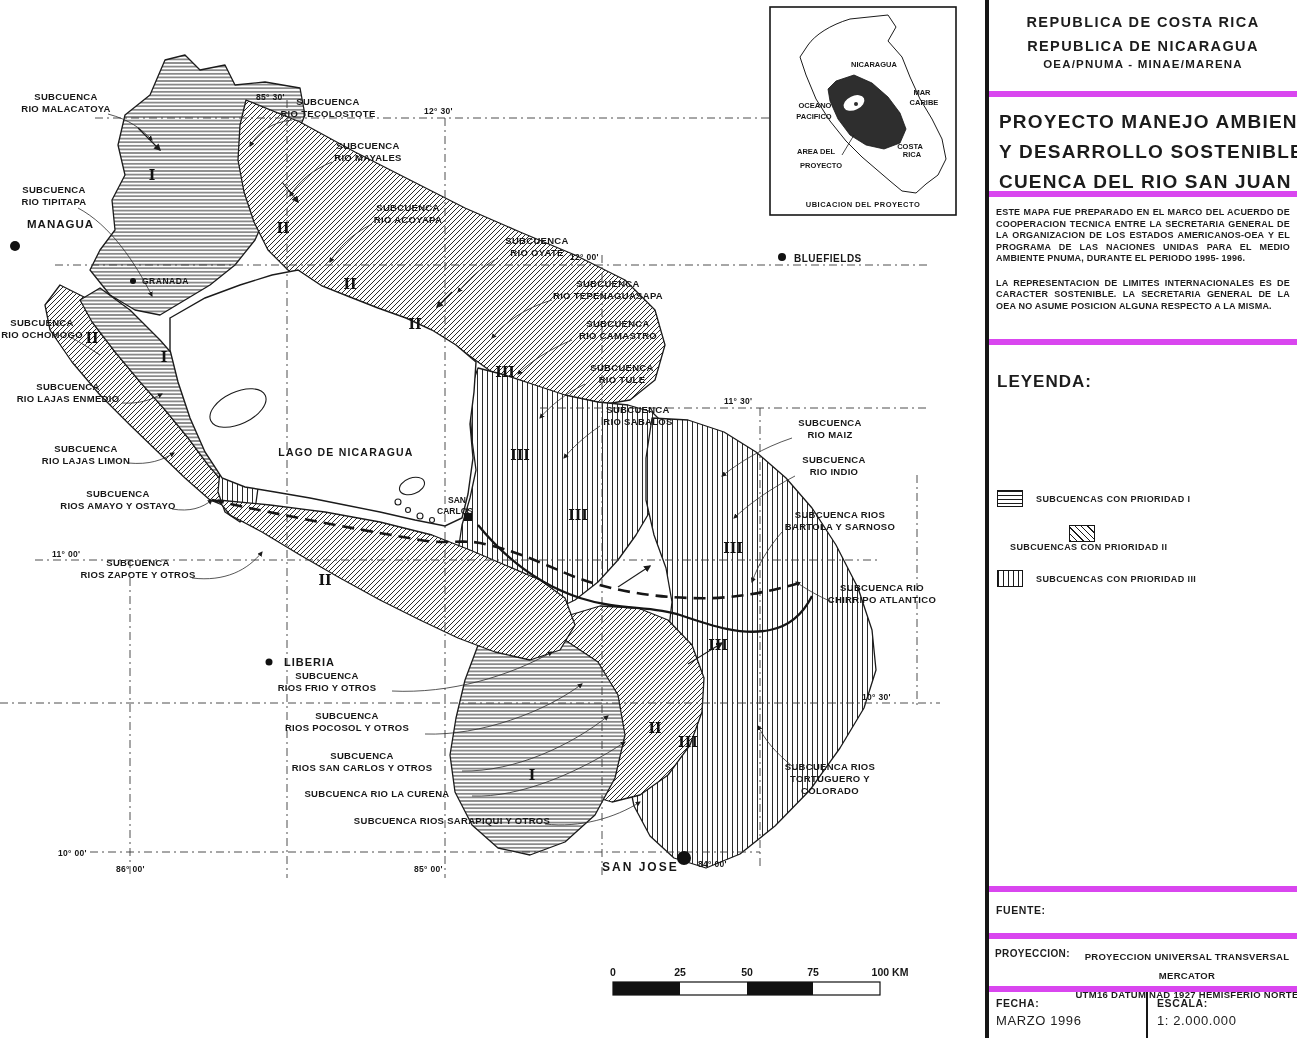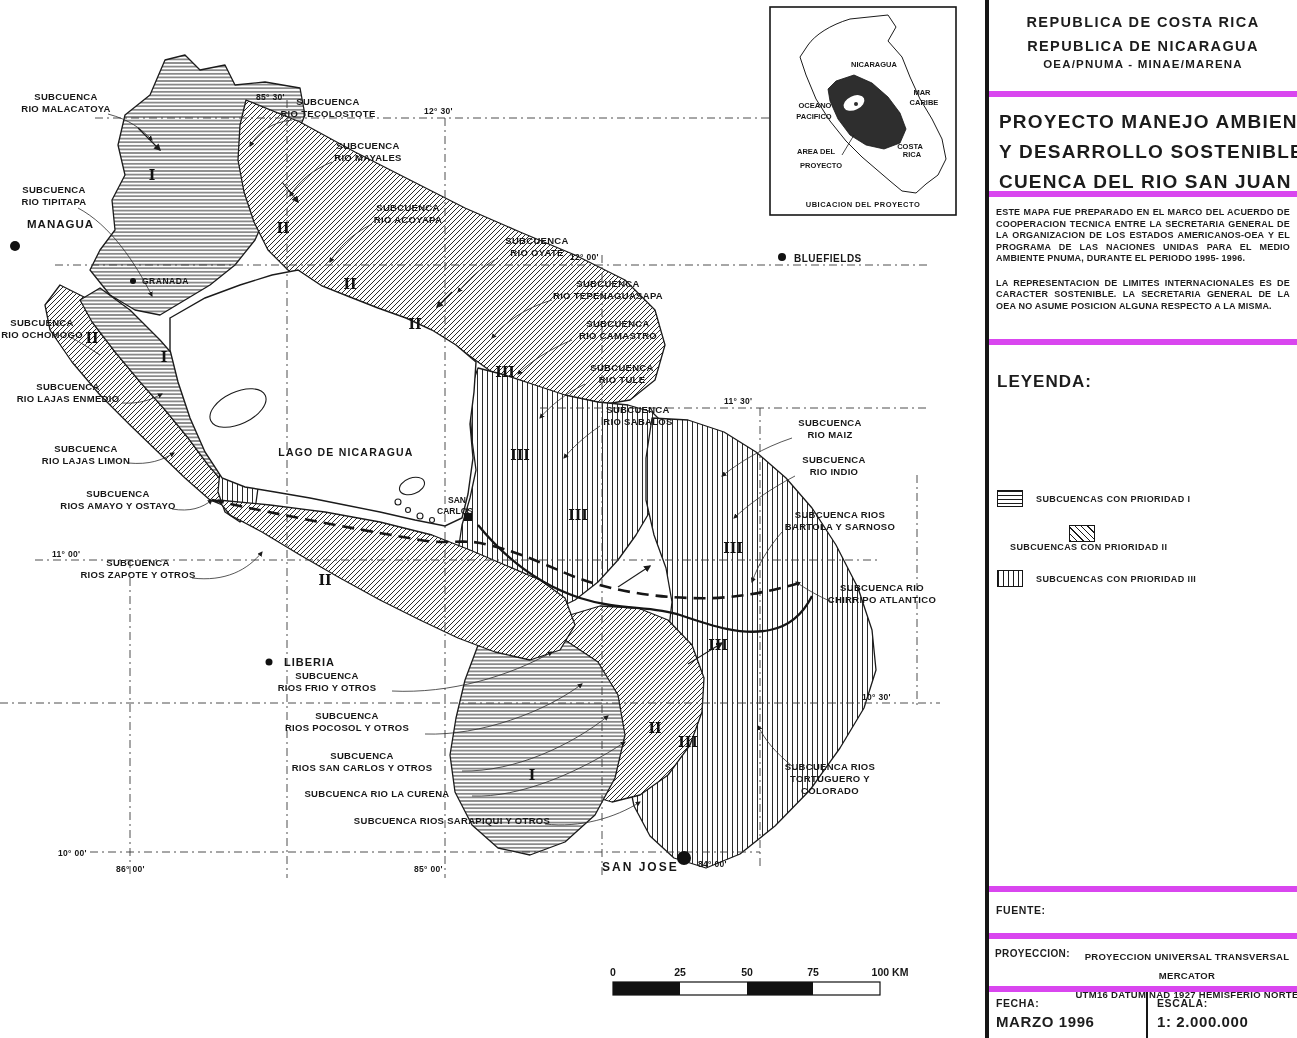--- a/index.html
+++ b/index.html
@@ -31,21 +31,21 @@
   .sec-fuente{top:892px;height:47px;padding:8px 0 16px 7px;}
   .small-label{font-weight:bold;font-size:10.5px;letter-spacing:.6px;}
   .sec-proj{top:939px;height:53px;}
   .proj-label{position:absolute;left:6px;top:9px;font-weight:bold;font-size:10px;letter-spacing:.4px;}
   .proj-val{position:absolute;left:82px;top:8px;width:232px;text-align:center;font-weight:bold;
             font-size:9.5px;line-height:19px;letter-spacing:.3px;}
   .sec-bottom{top:992px;height:46px;}
   .cell-fecha{position:absolute;left:0;top:0;width:154px;height:46px;box-sizing:border-box;padding:5px 0 0 7px;}
   .cell-escala{position:absolute;left:157px;top:0;width:155px;height:46px;box-sizing:border-box;
                border-left:2px solid #161616;padding:5px 0 0 9px;}
-  .cell-val{font-weight:bold;font-size:15px;letter-spacing:.6px;margin-top:4px;}
+  .cell-val{font-weight:normal;font-size:13px;letter-spacing:.6px;margin-top:4px;}
 
   
   .ml{font-family:"Liberation Sans",sans-serif;font-weight:bold;font-size:9.5px;letter-spacing:.3px;
       fill:#171717;text-anchor:middle;}
   .gl{font-family:"Liberation Sans",sans-serif;font-weight:bold;font-size:8.5px;letter-spacing:.3px;fill:#171717;}
   .city{font-family:"Liberation Sans",sans-serif;font-weight:bold;fill:#171717;}
   .rn{font-family:"DejaVu Serif",serif;font-weight:bold;font-size:14px;fill:#111;text-anchor:middle;}
   .st{font-family:"Liberation Sans",sans-serif;font-weight:bold;font-size:10.5px;fill:#171717;text-anchor:middle;}
   .mi{font-family:"Liberation Sans",sans-serif;font-weight:bold;font-size:7.5px;fill:#171717;text-anchor:middle;}
 </style>

